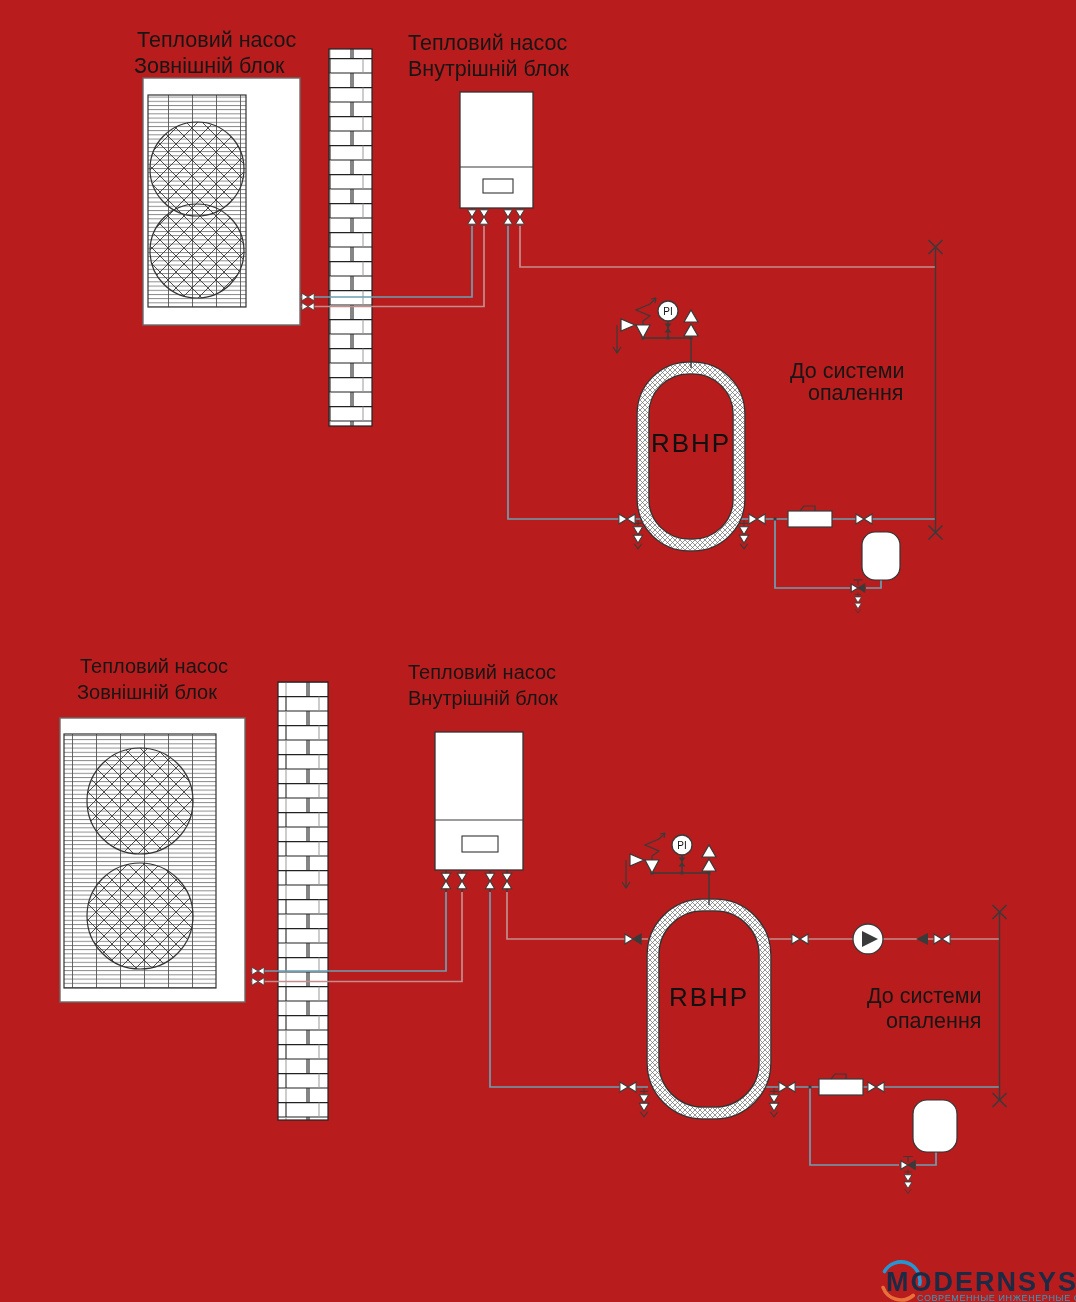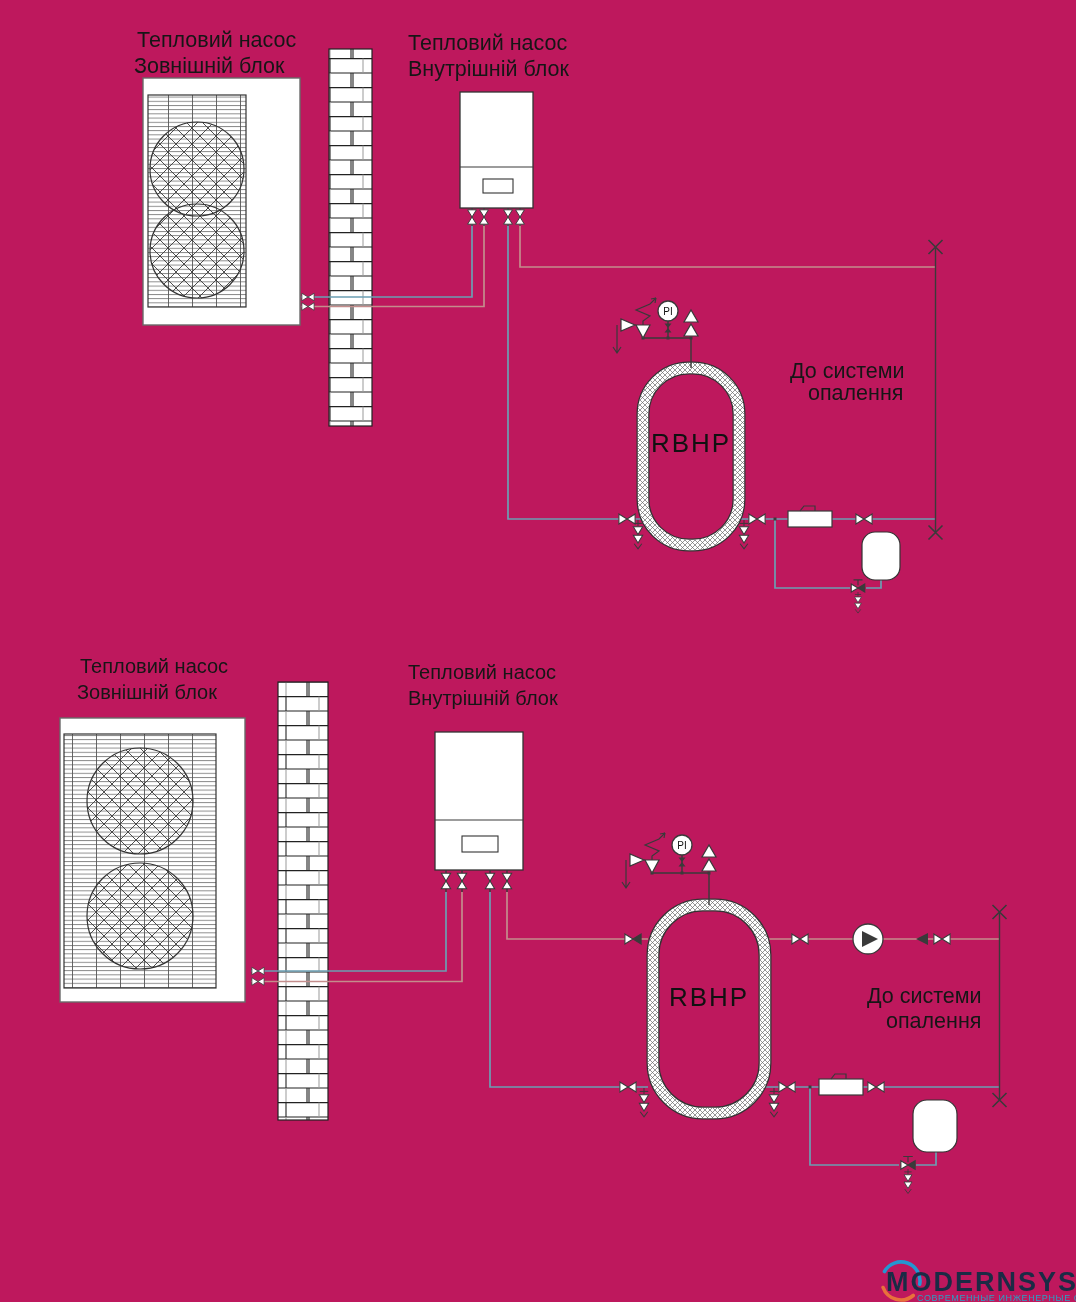--- a/index.html
+++ b/index.html
@@ -1,16 +1,16 @@
 <!DOCTYPE html>
 <html style="--c-hot: #c48d8c; --c-cold: #6b9fb3; --c-line: #3a3a3a; --c-navy: #1b2b45; --c-blue: #2596d1; --c-orange: #e8713b; --c-teal: #2aa0c4;"><head>
 <meta charset="utf-8">
 <style>
   html,body{margin:0;padding:0;background:#ffffff;}
-  .page{position:relative;width:1076px;height:1302px;background:#be185d;overflow:hidden;
+  .page{position:relative;width:1076px;height:1302px;background:#b91c1c;overflow:hidden;
         font-family:"Liberation Sans", sans-serif;}
   svg{position:absolute;left:0;top:0;}
   .ln{stroke:var(--c-line);stroke-width:1.4;fill:none;}
   .thin{stroke:var(--c-line);stroke-width:1.1;fill:none;}
   .hot{stroke:var(--c-hot);stroke-width:1.7;fill:none;}
   .cold{stroke:var(--c-cold);stroke-width:1.7;fill:none;}
   .sym{stroke:var(--c-line);stroke-width:1.3;fill:#ffffff;}
   .symf{fill:var(--c-line);stroke:none;}
   .lbl{font-family:"Liberation Sans",sans-serif;font-size:21.5px;fill:#161616;}
   .lbl2{font-family:"Liberation Sans",sans-serif;font-size:20px;fill:#161616;}

